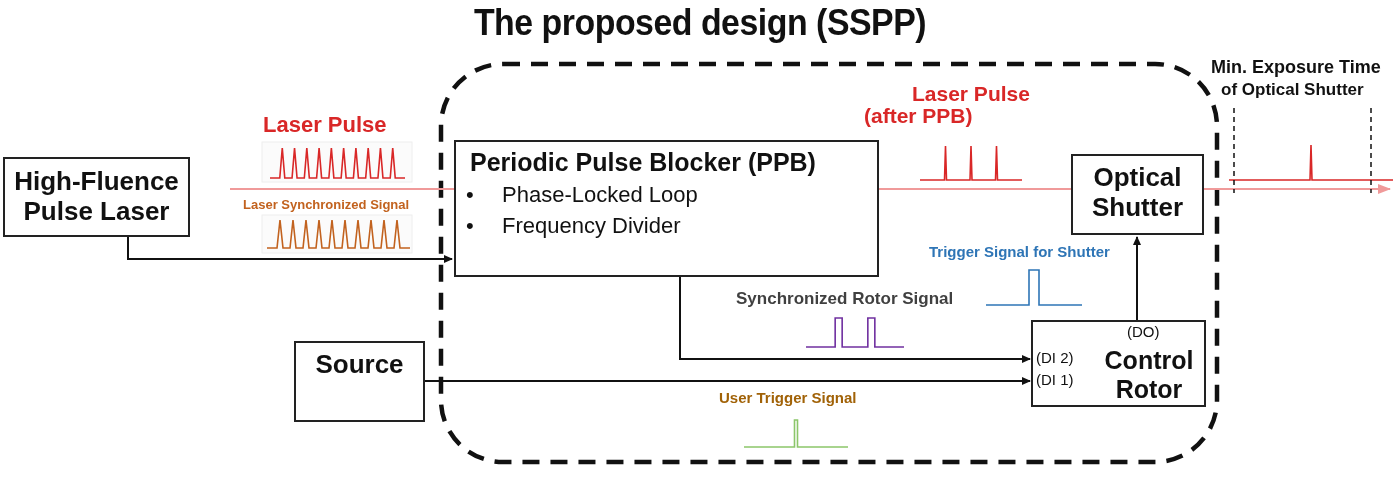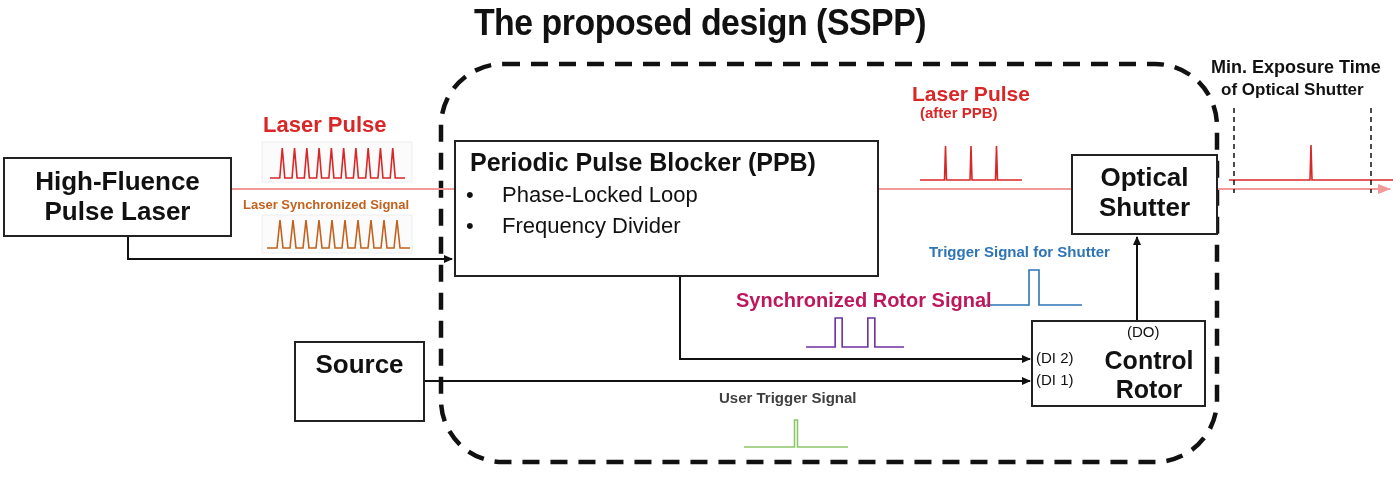--- a/index.html
+++ b/index.html
@@ -67,59 +67,59 @@
       <path d="M744,447 L794.5,447 L794.5,420 L797.5,420 L797.5,447 L848,447" fill="none" stroke="#8cc66a" stroke-width="1.6"></path>
     </g>
   <g id="wf-out">
       <path d="M1229,180 L1310,180 L1311,145 L1312,180 L1393,180" fill="none" stroke="#d92727" stroke-width="1.6"></path>
     </g>
 
   <line x1="1234" y1="108" x2="1234" y2="193" stroke="#111" stroke-width="1.5" stroke-dasharray="5,4"></line>
   <line x1="1371" y1="108" x2="1371" y2="193" stroke="#111" stroke-width="1.5" stroke-dasharray="5,4"></line>
 </svg>
 
-<div class="box" style="left:3px; top:157px; width:229px; height:80px;">
+<div class="box" style="left:3px; top:157px; width:187px; height:80px;">
   <div class="boxtext" style="font-size:26px; margin-top:8px;">
     <div>High-Fluence</div>
     <div>Pulse Laser</div>
   </div>
 </div>
 
 <div class="box" style="left:294px; top:341px; width:131px; height:81px;">
   <div class="boxtext" style="font-size:26px; margin-top:7px;">
     <div>Source</div>
   </div>
 </div>
 
 <div class="box" style="left:454px; top:140px; width:425px; height:137px;">
   <div class="ppb-title">Periodic Pulse Blocker (PPB)</div>
   <ul class="ppb-list">
     <li><span class="bullet">•</span><span>Phase-Locked Loop</span></li>
     <li><span class="bullet">•</span><span>Frequency Divider</span></li>
   </ul>
 </div>
 
-<div class="box" style="left:1071px; top:154px; width:147px; height:81px;">
+<div class="box" style="left:1071px; top:154px; width:133px; height:81px;">
   <div class="boxtext" style="font-size:26px; margin-top:7px;">
     <div>Optical</div>
     <div>Shutter</div>
   </div>
 </div>
 
 <div class="box" style="left:1031px; top:320px; width:175px; height:87px;">
   <span class="port" style="left:94px; top:1px;">(DO)</span>
   <span class="port" style="left:3px; top:27px;">(DI 2)</span>
   <span class="port" style="left:3px; top:49px;">(DI 1)</span>
   <div class="boxtext" style="position:absolute; left:62px; top:24px; width:108px; font-size:25px;">
     <div>Control</div>
     <div>Rotor</div>
   </div>
 </div>
 
 <div class="lbl" style="left:263px; top:112px; font-size:22px; color:#d92727;">Laser Pulse</div>
 <div class="lbl" style="left:243px; top:197px; font-size:13px; color:#c2621e;">Laser Synchronized Signal</div>
 <div class="lbl" style="left:912px; top:82px; font-size:21px; color:#d92727;">Laser Pulse</div>
-<div class="lbl" style="left:920px; top:104px; font-size:15px; color:#d92727;">(after PPB)</div>
-<div class="lbl" style="left:736px; top:289px; font-size:20px; color:#be185d;">Synchronized Rotor Signal</div>
+<div class="lbl" style="left:864px; top:104px; font-size:21px; color:#d92727;">(after PPB)</div>
+<div class="lbl" style="left:736px; top:289px; font-size:17px; color:#404040;">Synchronized Rotor Signal</div>
 <div class="lbl" style="left:929px; top:243px; font-size:15px; color:#2e75b6;">Trigger Signal for Shutter</div>
-<div class="lbl" style="left:719px; top:389px; font-size:15px; color:#404040;">User Trigger Signal</div>
+<div class="lbl" style="left:719px; top:389px; font-size:15px; color:#a16207;">User Trigger Signal</div>
 <div class="lbl" style="left:1211px; top:57px; font-size:18px;text-align:center;">Min. Exposure Time</div>
 <div class="lbl" style="left:1221px; top:80px; font-size:17px;text-align:right;">of Optical Shutter</div>
 
 </body></html>

